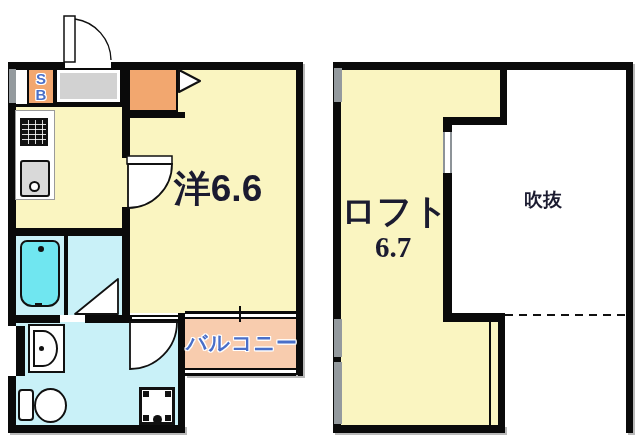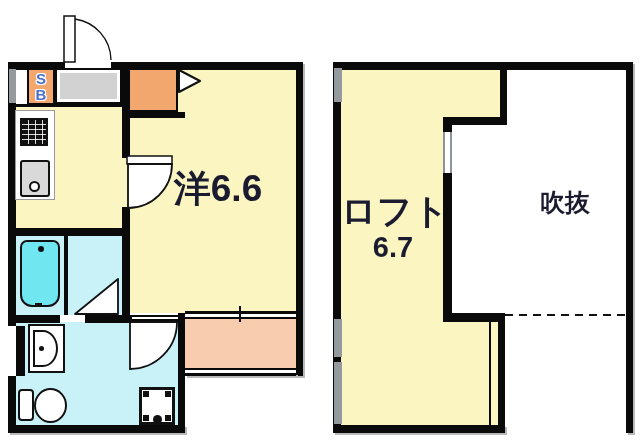--- a/index.html
+++ b/index.html
@@ -123,17 +123,18 @@
     <path d="M 75,314 L 118,314 L 118,279 Z" fill="#fff" stroke="#111" stroke-width="1.8" stroke-linejoin="round"></path>
 
     <path d="M 130,322 L 177,322 A 47,47 0 0 1 130,369 Z" fill="#fff" stroke="#111" stroke-width="1.8"></path>
 
     <line x1="505" y1="315" x2="626" y2="315" stroke="#111" stroke-width="2" stroke-dasharray="8 6"></line>
   </svg>
 
   <div class="lbl lbl-blue" style="left:27px;top:71px;width:28px;font-size:15px;">S</div>
   <div class="lbl lbl-blue" style="left:27px;top:87px;width:28px;font-size:15px;">B</div>
   <div class="lbl" style="left:158px;top:170px;width:120px;font-size:37px;">洋6.6</div>
+  <div class="lbl lbl-blue" style="left:186px;top:332px;width:110px;font-size:21px;letter-spacing:1px;">バルコニー</div>
   <div class="lbl" style="left:341px;top:193px;width:104px;font-size:35px;">ロフト</div>
-  <div class="lbl" style="left:341px;top:233px;width:104px;font-size:29px;">6.7</div>
-  <div class="lbl" style="left:536px;top:190px;width:58px;font-size:25px;">吹抜</div>
+  <div class="lbl" style="left:341px;top:233px;width:104px;font-size:29px;font-family:Liberation Serif, serif;">6.7</div>
+  <div class="lbl" style="left:514px;top:190px;width:58px;font-size:19px;">吹抜</div>
 
 </div>
 
 </body></html>

